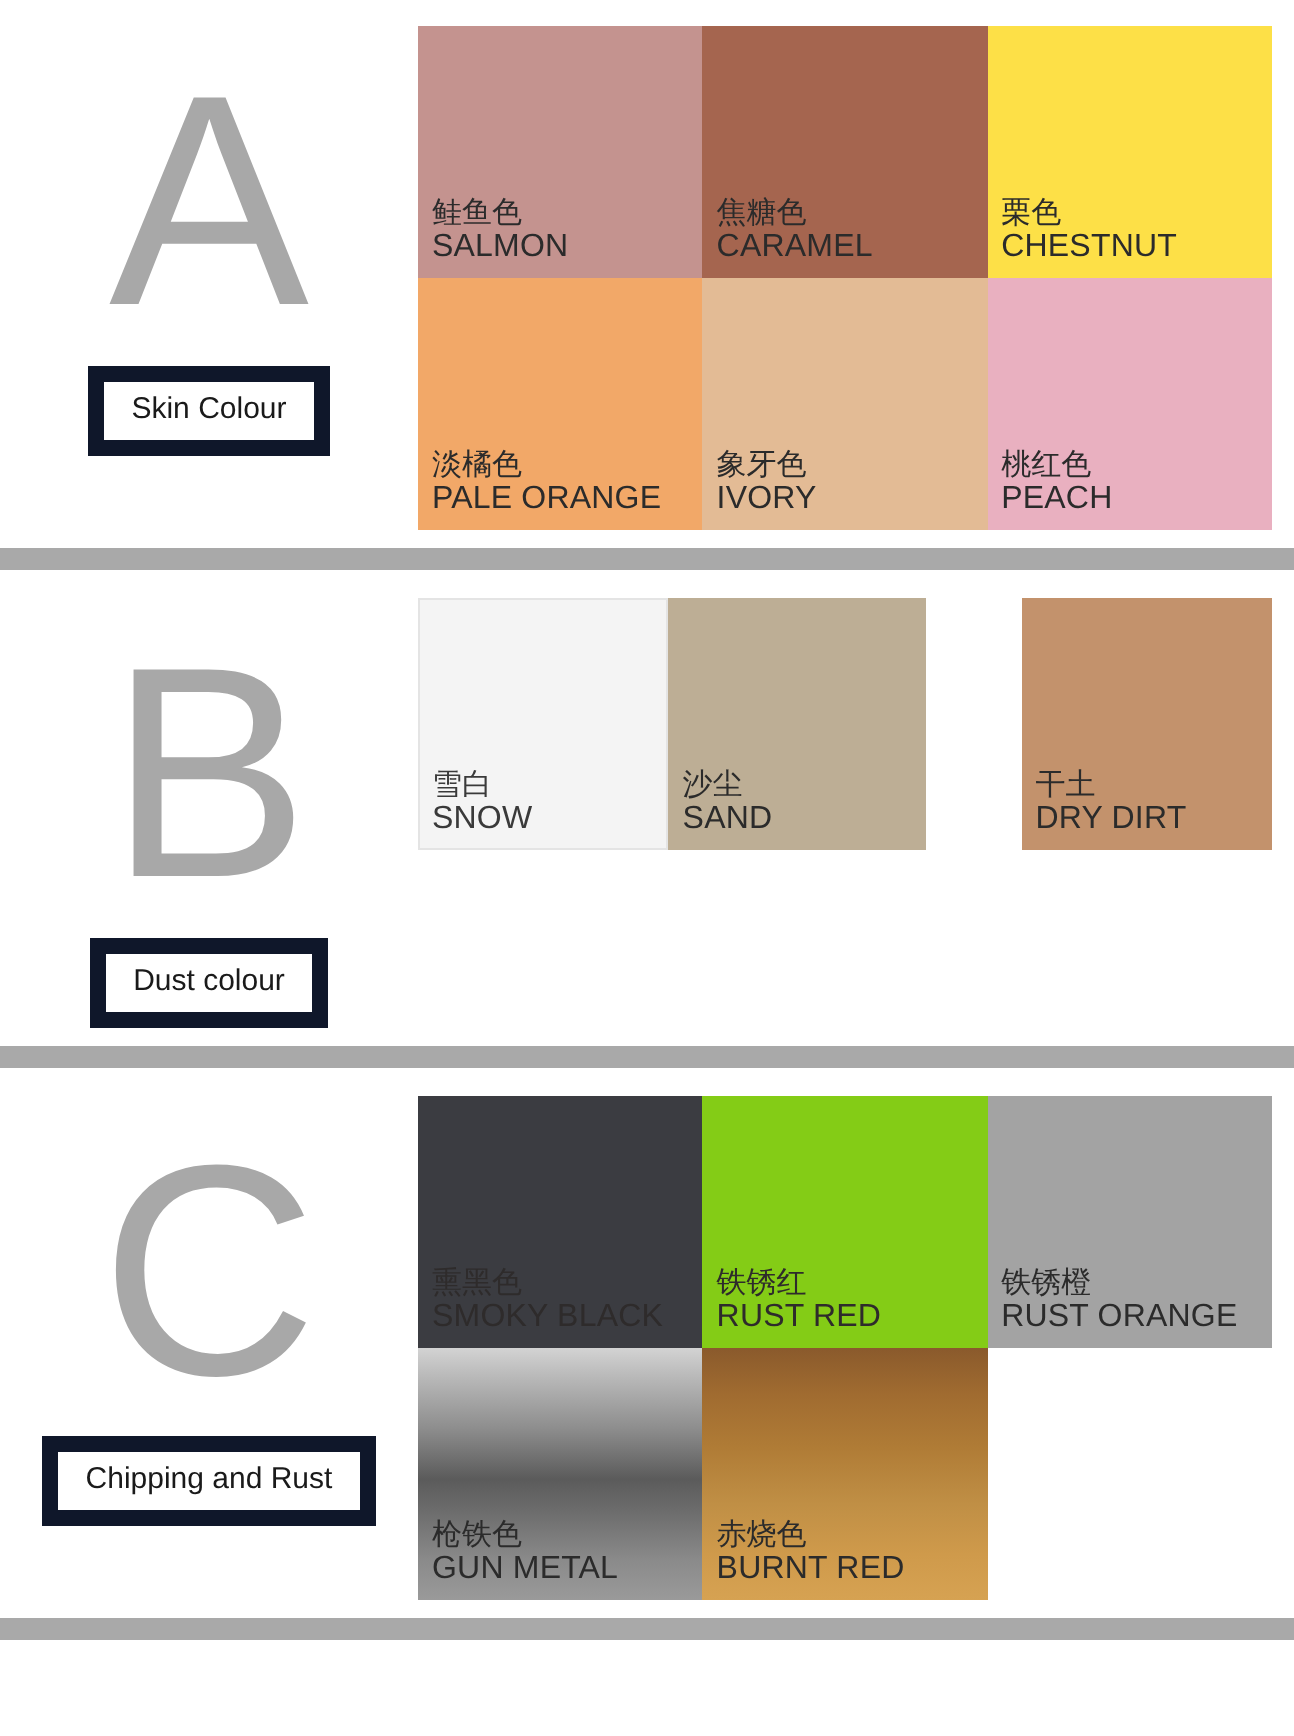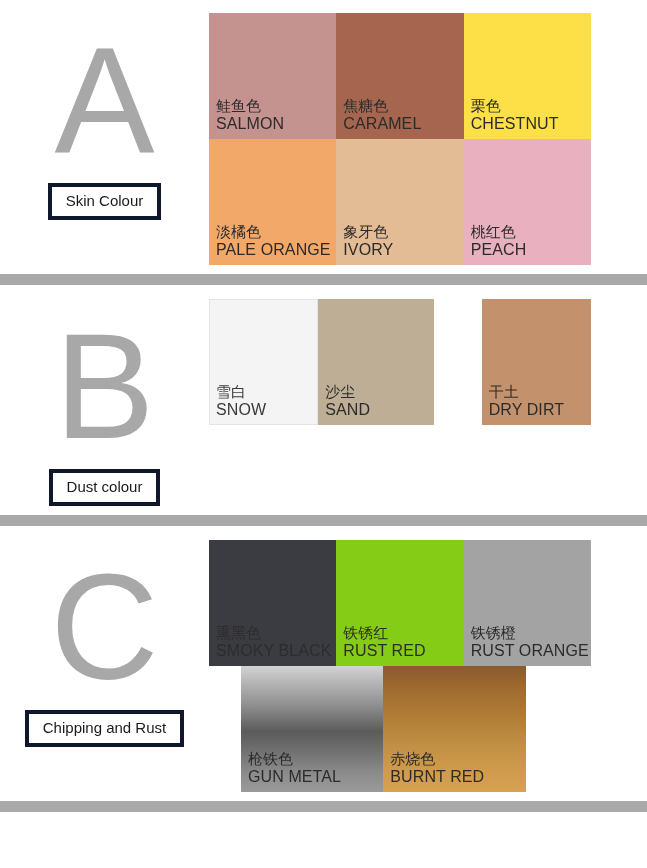--- a/index.html
+++ b/index.html
@@ -30,41 +30,41 @@
     font-family:"Liberation Sans","DejaVu Sans",sans-serif;
     font-size:150px;
     line-height:0.92;
     font-weight:300;
     color:#a8a8a8;
     letter-spacing:0;
     user-select:none;
     margin-top:18px;
   }
   .caption-box{
-    border:4px solid #0f172a;
+    border:8px solid #0f172a;
     background:#ffffff;
     padding:5px 14px 6px 14px;
     margin-top:14px;
     display:inline-block;
   }
   .caption-text{
     font-size:15px;
     color:#1a1a1a;
     white-space:nowrap;
     line-height:1.2;
   }
 
   
   .grid{
     flex:0 0 427px;
     width:427px;
     display:flex;
     flex-direction:column;
   }
-  .grid-row{display:flex;width:382px;text-decoration:underline;}
+  .grid-row{display:flex;width:427px;text-decoration:underline;}
   .swatch{
     position:relative;
     width:142.3px;
     height:126px;
     box-sizing:border-box;
     overflow:hidden;
   }
   .swatch .labels{
     position:absolute;
     left:7px;
@@ -219,21 +219,21 @@
             </span>
           </div>
           <div class="swatch" style="background: #a3a3a3;">
             <span class="labels">
               <span class="zh">铁锈橙</span>
               <span class="en">RUST ORANGE</span>
             </span>
           </div>
         </div>
         <div class="grid-row">
-          <div class="swatch" style="background: linear-gradient(rgb(211, 211, 211) 0%, rgb(188, 188, 188) 10%, rgb(141, 141, 141) 32%, rgb(91, 91, 91) 52%, rgb(110, 110, 110) 66%, rgb(138, 138, 138) 84%, rgb(154, 154, 154) 100%); margin-left: 32px;">
+          <div class="swatch" style="background: linear-gradient(rgb(211, 211, 211) 0%, rgb(188, 188, 188) 10%, rgb(141, 141, 141) 32%, rgb(91, 91, 91) 52%, rgb(110, 110, 110) 66%, rgb(138, 138, 138) 84%, rgb(154, 154, 154) 100%);">
             <span class="labels">
               <span class="zh">枪铁色</span>
               <span class="en">GUN METAL</span>
             </span>
           </div>
           <div class="swatch" style="background: linear-gradient(rgb(138, 90, 44) 0%, rgb(160, 107, 48) 18%, rgb(176, 124, 54) 40%, rgb(192, 143, 69) 62%, rgb(207, 154, 75) 82%, rgb(214, 162, 82) 100%);">
             <span class="labels">
               <span class="zh">赤烧色</span>
               <span class="en">BURNT RED</span>
             </span>

